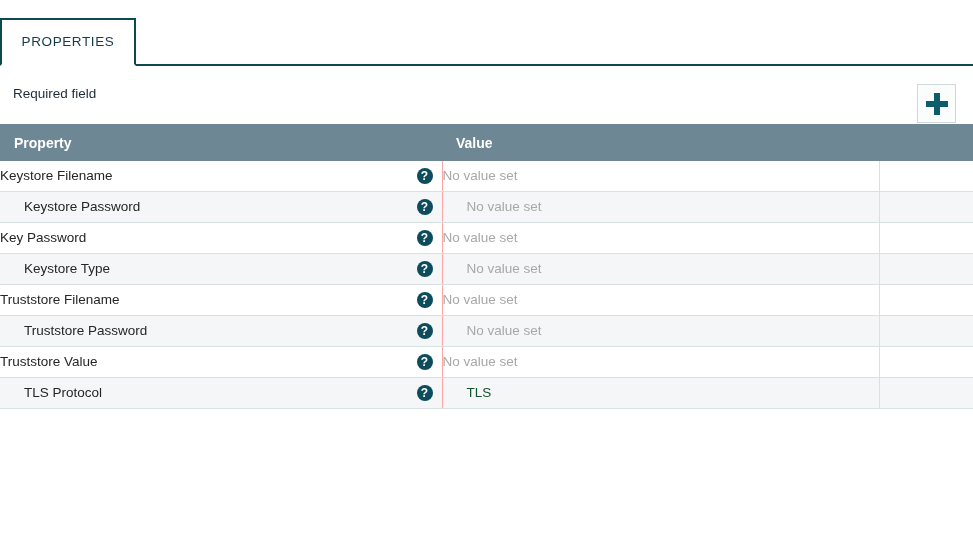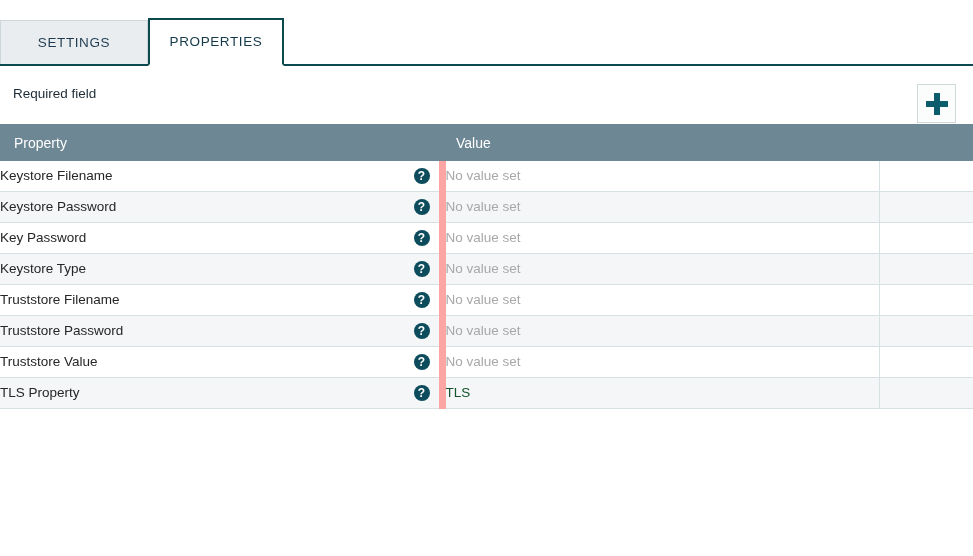--- a/index.html
+++ b/index.html
@@ -108,44 +108,44 @@
     width: 955px;
     margin: 0 0 0 0;
     border-collapse: collapse;
     table-layout: fixed;
     font-size: 13.5px;
   }
   .prop-table thead th {
     background: #6e8795;
     color: #ffffff;
     font-size: 14px;
-    font-weight: normal;
+    font-weight: bold;
     text-align: left;
     height: 37px;
     padding: 0 0 0 14px;
     border: none;
   }
   .prop-table thead th.col-name { width: 428px; }
   .prop-table thead th.col-value { width: 423px; }
   .prop-table thead th.col-actions { width: 104px; }
 
   .prop-table tbody tr { height: 30px; }
   .prop-table tbody tr.odd  td { background: #ffffff; }
-  .prop-table tbody tr.even td { background: #f4f6f7; }
+  .prop-table tbody tr.even td { background: #f4f6f7; padding-left: 24px; }
 
   .prop-table tbody td {
     border-bottom: 1px solid #d7e0e3;
     padding: 0;
     vertical-align: middle;
     height: 30px;
   }
   td.cell-name {
     position: relative;
     padding-left: 18px;
-    border-right: 7px solid #fca5a5;
+    border-right: 1px solid #fca5a5;
     color: #262626;
   }
   td.cell-name .name-text {
     display: inline-block;
     line-height: 30px;
   }
   .help-icon {
     position: absolute;
     right: 9px;
     top: 50%;
@@ -168,23 +168,20 @@
     color: #14532d;
     line-height: 30px;
   }
   td.cell-value.empty { color: #a8a8a8; }
   td.cell-actions { border-right: none; }
 </style>
 </head>
 <body>
 
 <div class="tab-strip">
-  <div class="tab tab-settings">
-    <span>SETTINGS</span>
-  </div>
   <div class="tab tab-properties active">
     <span>PROPERTIES</span>
   </div>
 </div>
 
 <div class="subhead">
   <div class="required-label">Required field</div>
   <div class="add-button">
     <span class="plus-icon"></span>
   </div>
@@ -228,18 +225,18 @@
         <td class="cell-name"><span class="name-text">Truststore Password</span><span class="help-icon">?</span></td>
         <td class="cell-value empty">No value set</td>
         <td class="cell-actions"></td>
       </tr>
       <tr class="odd">
         <td class="cell-name"><span class="name-text">Truststore Value</span><span class="help-icon">?</span></td>
         <td class="cell-value empty">No value set</td>
         <td class="cell-actions"></td>
       </tr>
       <tr class="even">
-        <td class="cell-name"><span class="name-text">TLS Property</span><span class="help-icon">?</span></td>
+        <td class="cell-name"><span class="name-text">TLS Protocol</span><span class="help-icon">?</span></td>
         <td class="cell-value">TLS</td>
         <td class="cell-actions"></td>
       </tr>
     </tbody>
 </table>
 
 </body></html>

